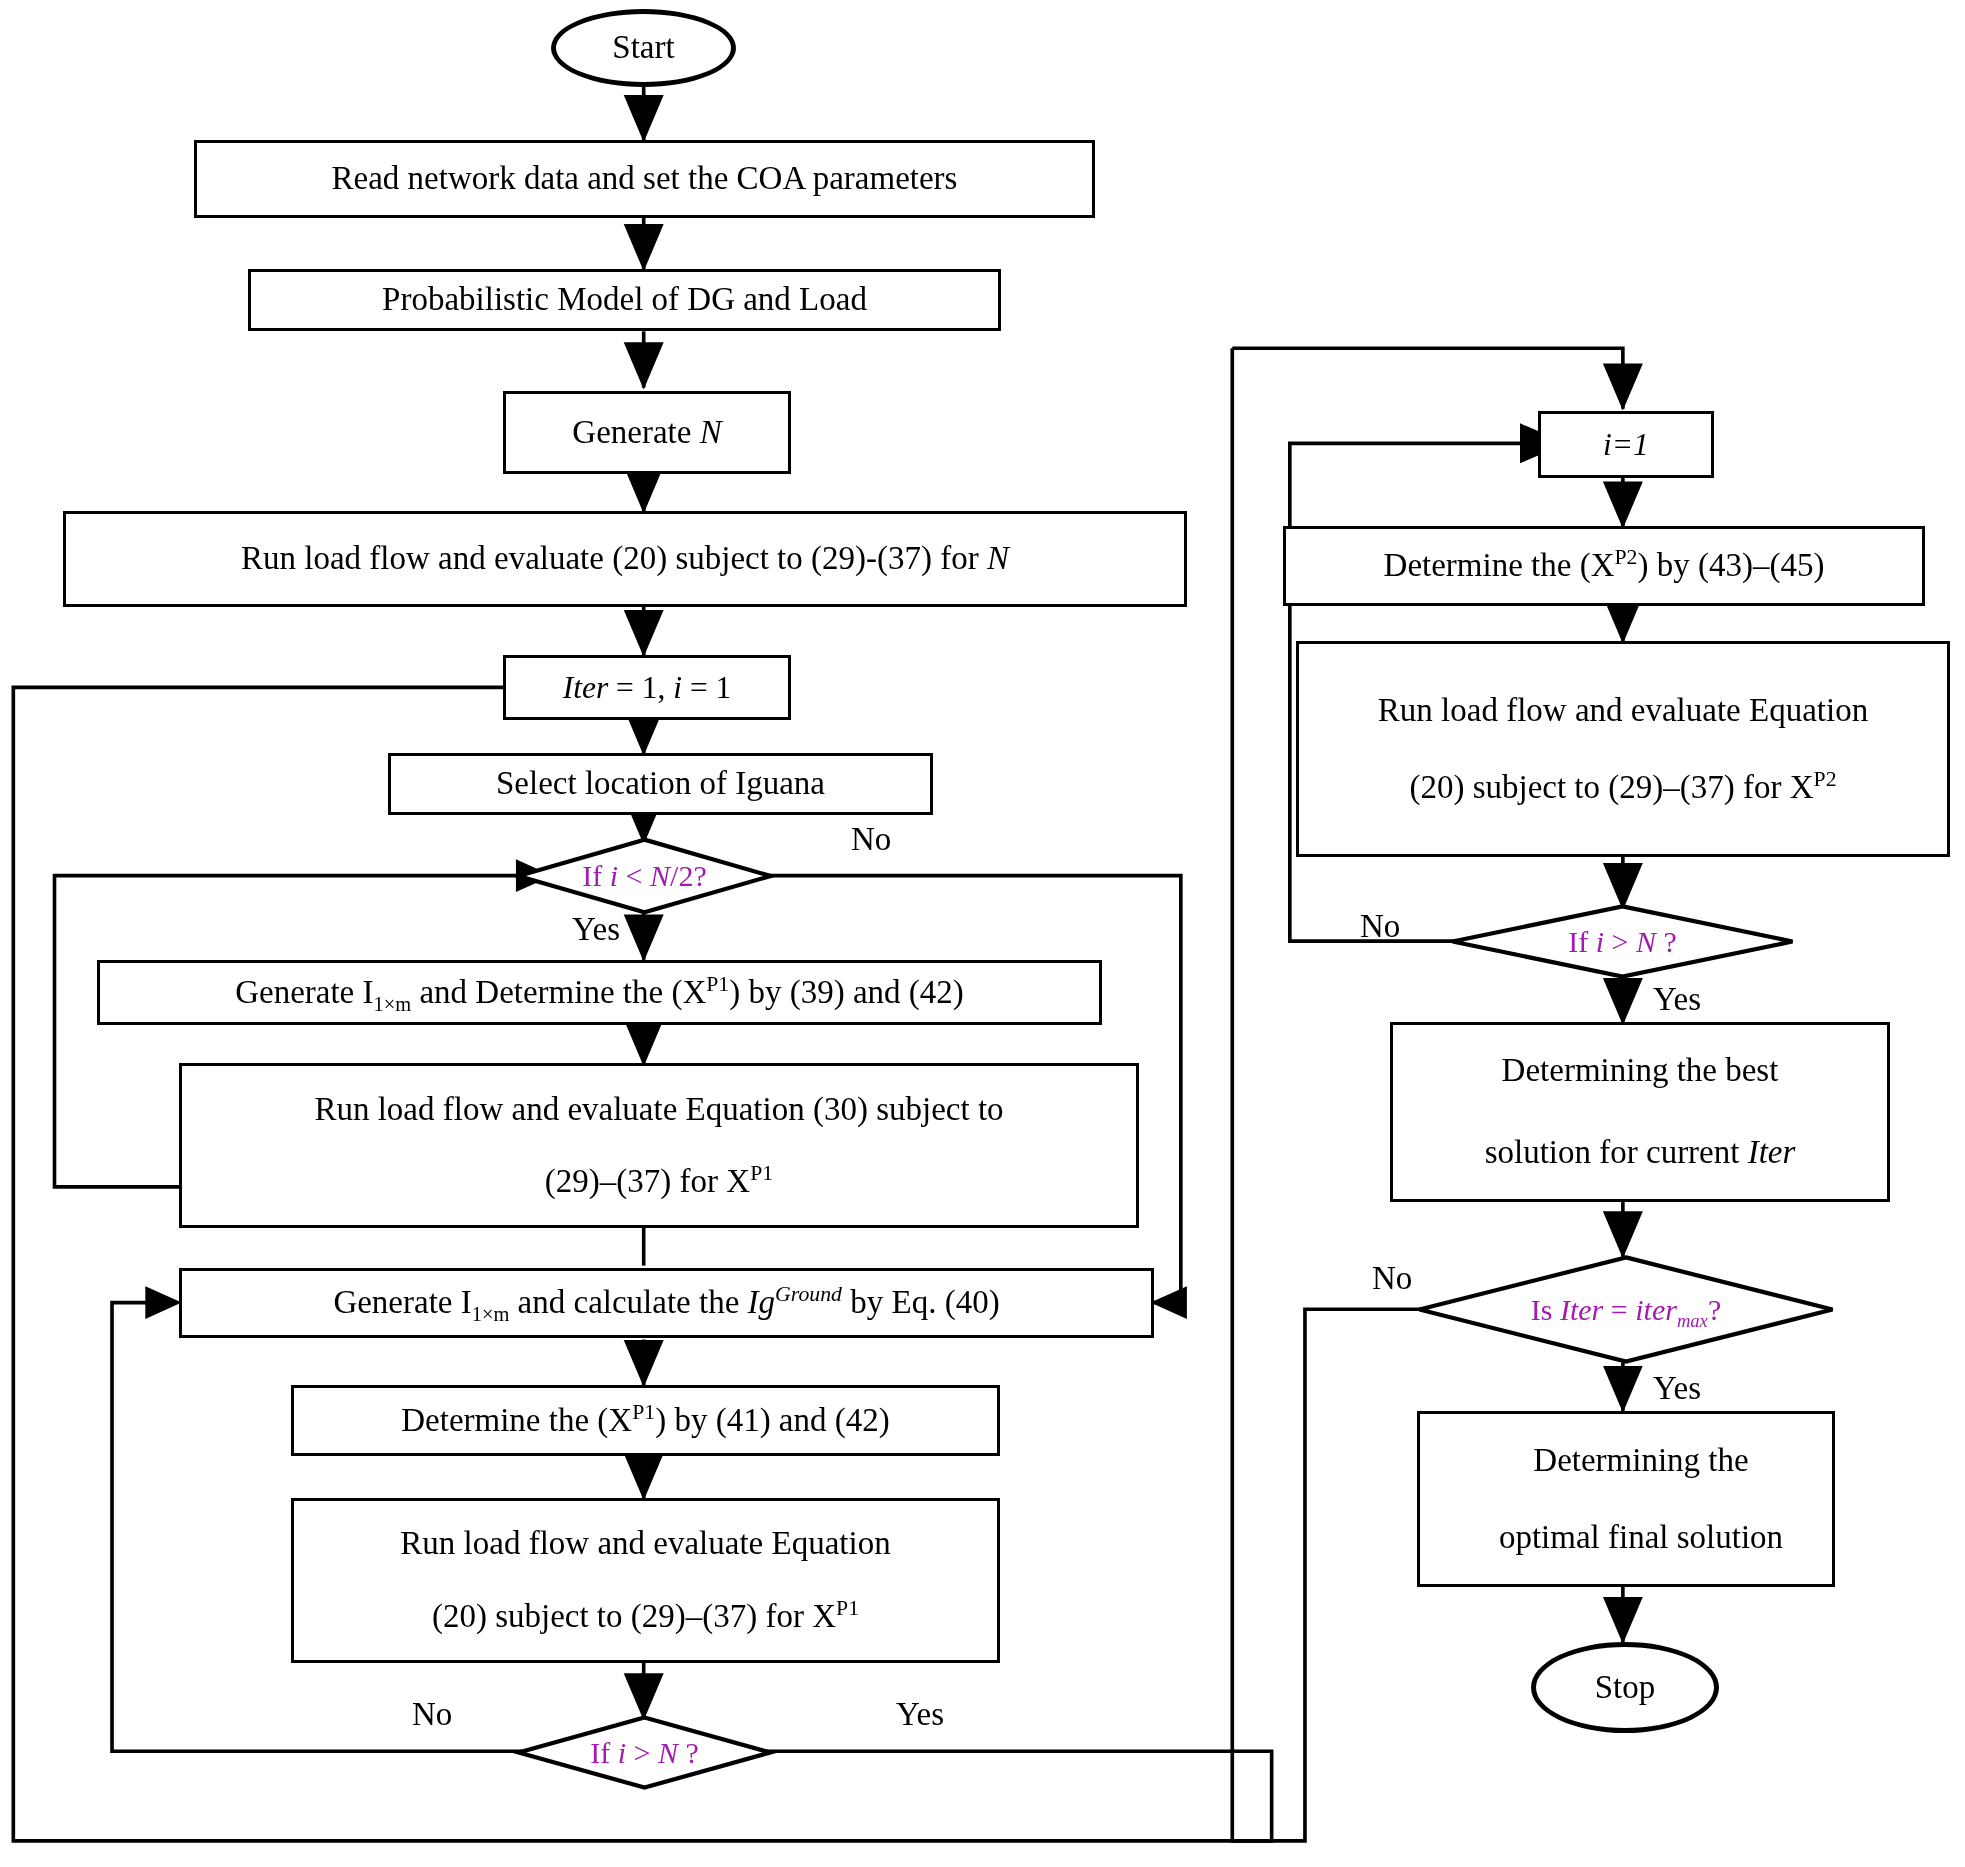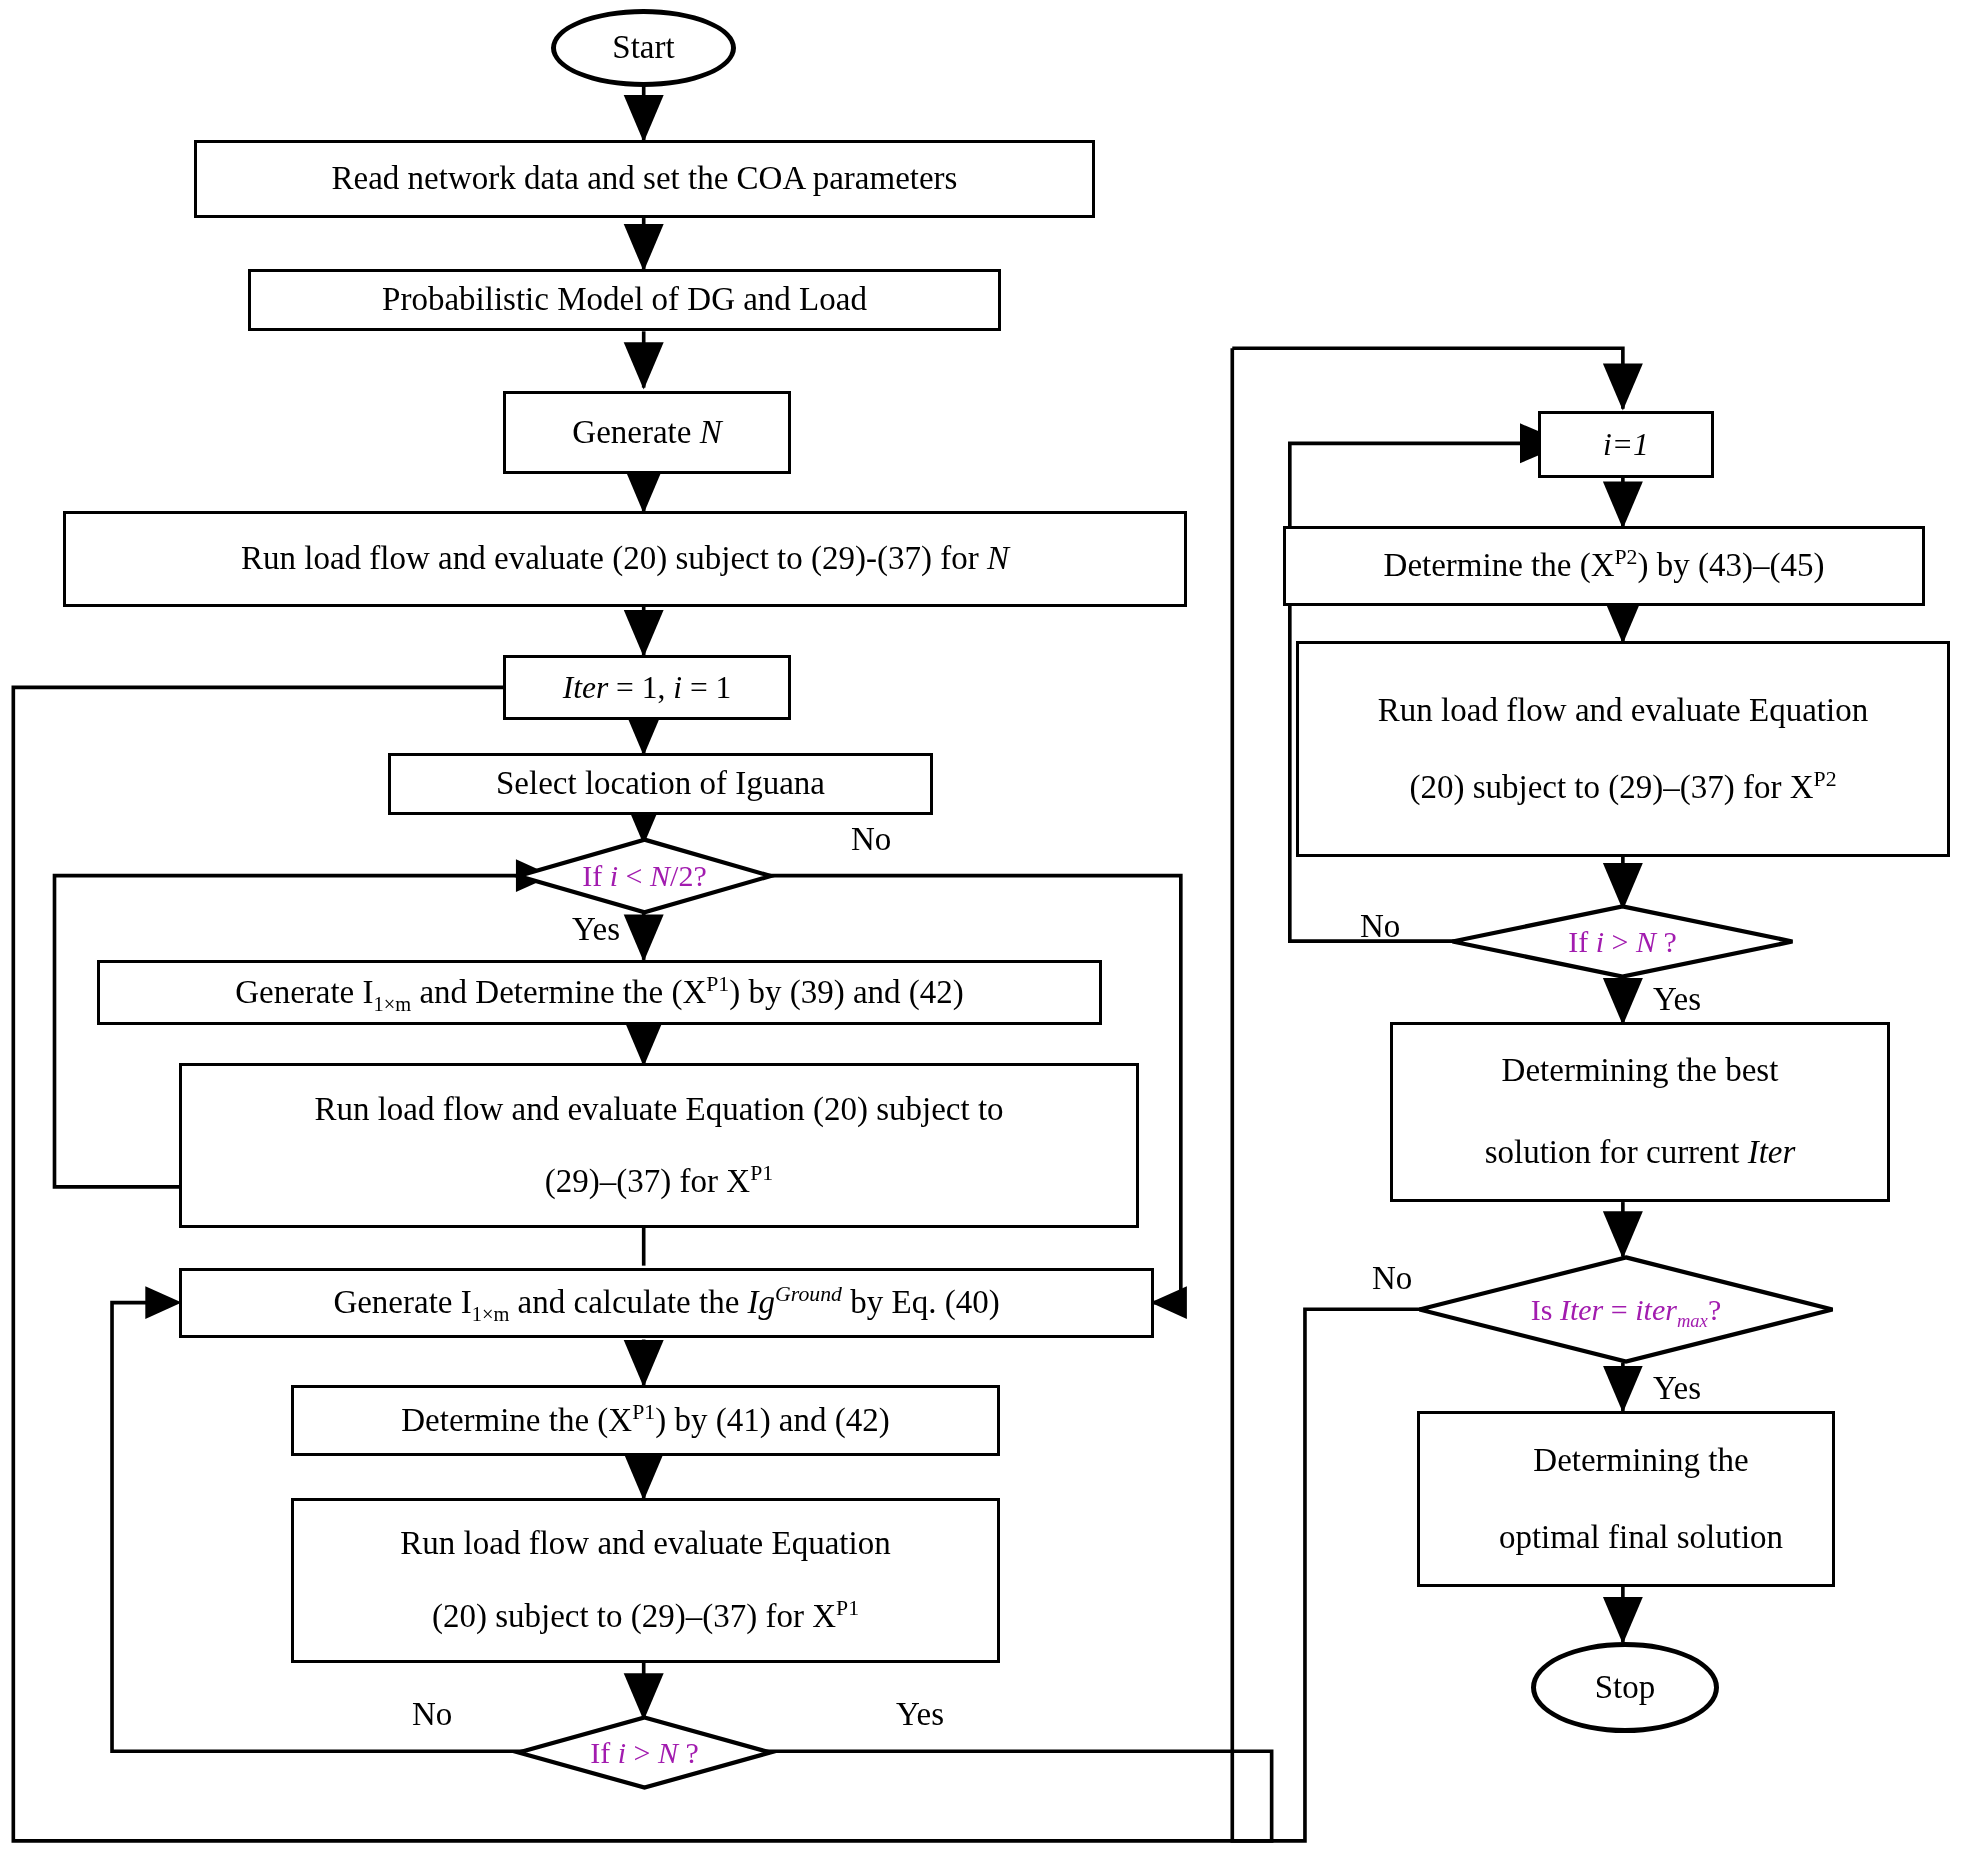--- a/index.html
+++ b/index.html
@@ -136,21 +136,21 @@
   </svg>
   <div class="diamondtext" style="left:516px;top:837px;width:257px;height:78px;font-size:30px;">
     <span>If <i>i</i> &lt; <i>N</i>/2?</span>
   </div>
 
   <div class="shape" style="left:97px;top:960px;width:1005px;height:65px;font-size:33px;">
     <span>Generate I<sub>1×m</sub> and Determine the (X<sup>P1</sup>) by (39) and (42)</span>
   </div>
 
   <div class="shape" style="left:179px;top:1063px;width:960px;height:165px;font-size:33px;flex-direction:column;gap:24px;">
-    <span>Run load flow and evaluate Equation (20) subject to</span>
+    <span>Run load flow and evaluate Equation (30) subject to</span>
     <span>(29)–(37) for X<sup>P1</sup></span>
   </div>
 
   <div class="shape" style="left:179px;top:1268px;width:975px;height:70px;font-size:33px;">
     <span>Generate I<sub>1×m</sub> and calculate the <i>Ig<sup>Ground</sup></i> by Eq. (40)</span>
   </div>
 
   <div class="shape" style="left:291px;top:1385px;width:709px;height:71px;font-size:33px;">
     <span>Determine the (X<sup>P1</sup>) by (41) and (42)</span>
   </div>

